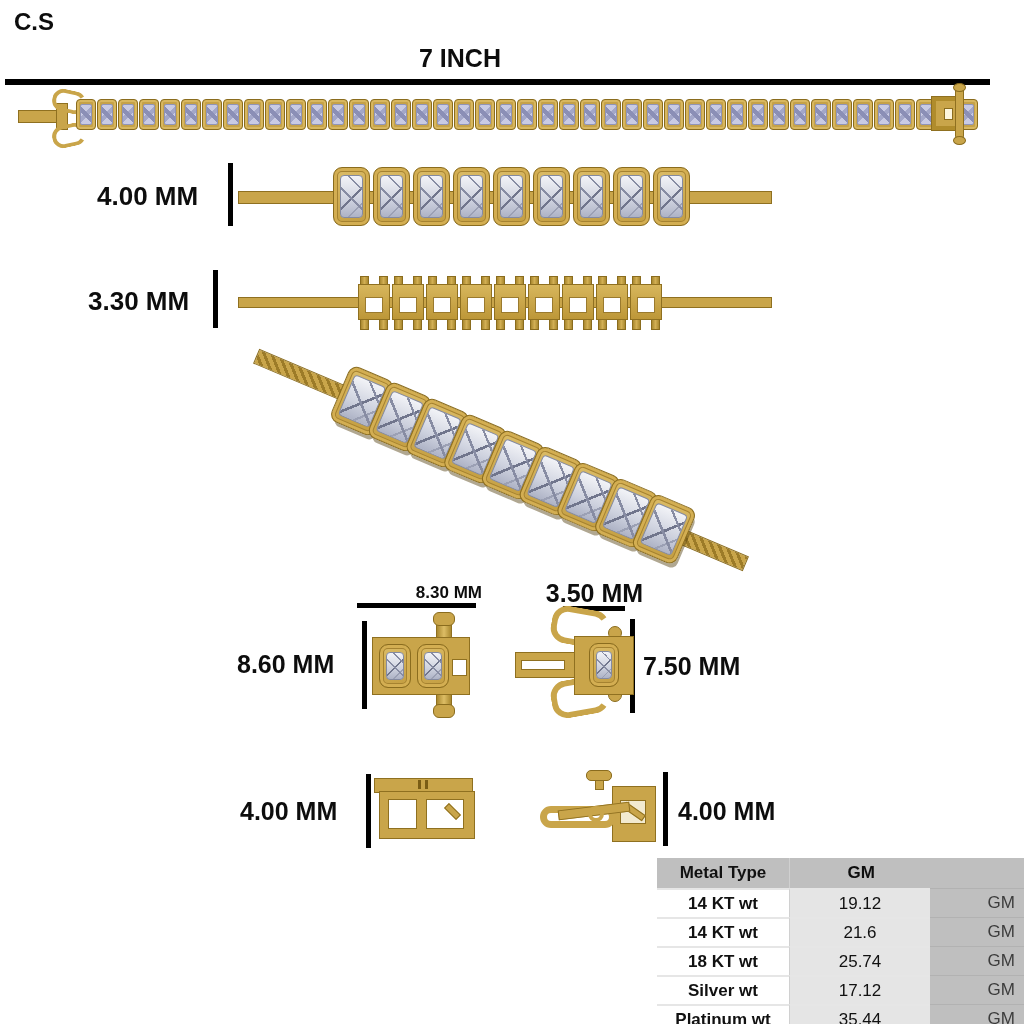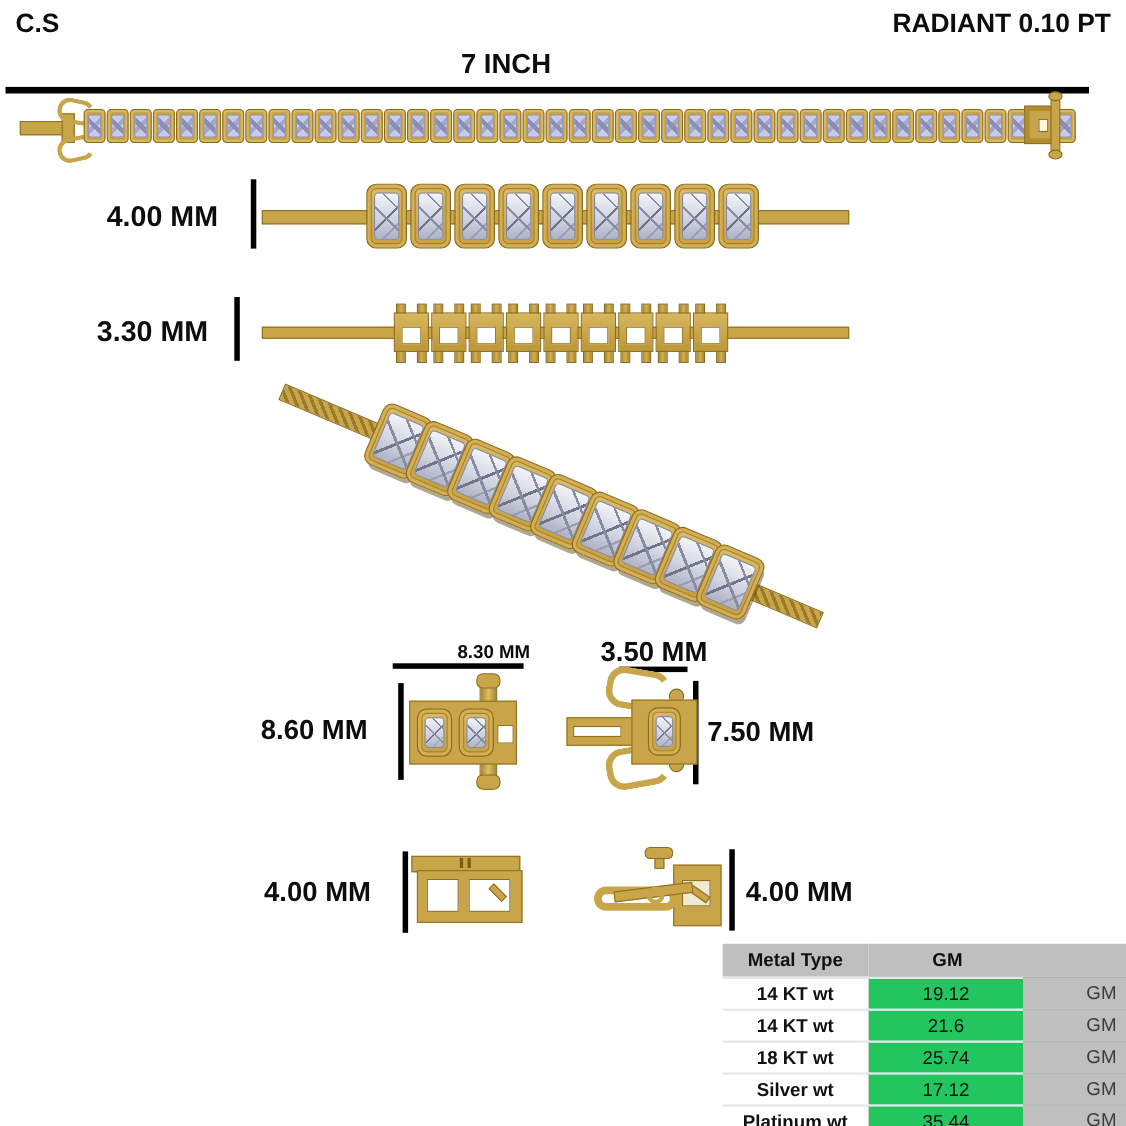--- a/index.html
+++ b/index.html
@@ -59,30 +59,29 @@
   #weight-table{position:absolute;left:657px;top:858px;width:367px;font-size:17px;}
   .trow,.thead{display:flex;align-items:center;}
   .thead{height:30px;background:#bfbfbf;font-weight:bold;}
   .trow{height:29px;}
   .tcell{height:100%;display:flex;align-items:center;justify-content:center;box-sizing:border-box;}
   .c1{width:133px;border-right:1px solid #d0d0d0;}
   .c2{width:140px;}
   .c3{width:94px;background:#bfbfbf;justify-content:flex-end;padding-right:9px;color:#3c3c3c;}
   .thead .c3{background:transparent;font-weight:bold;color:#0d0d0d;}
   .trow .c1{background:#fff;font-weight:bold;border-top:2px solid #e6e6e6;}
-  .trow .c2{background:#22c55e;border-top:2px solid #e6e6e6;}
+  .trow .c2{background:#e5e5e5;border-top:2px solid #e6e6e6;}
   .trow .c3{border-top:1px solid #b2b2b2;}
 </style>
 </head>
 <body>
 
 <div id="canvas">
 
   <div class="lbl" style="left:14px;top:8px;font-size:24px;">C.S</div>
-  <div class="lbl" style="right:14px;top:8px;font-size:24px;">RADIANT 0.10 PT</div>
 
   <div class="lbl" style="left:380px;top:44px;width:160px;text-align:center;font-size:25px;">7 INCH</div>
   <div class="blackline" style="left:5px;top:79px;width:985px;height:6px;"></div>
 
   <div class="abs" style="left:0;top:82px;width:1024px;height:64px;">
     <div class="gold" style="left:18px;top:28px;width:42px;height:11px;"></div>
     <div class="gold" style="left:56px;top:21px;width:10px;height:25px;"></div>
     <div class="hook open-right" style="left:52px;top:8px;width:26px;height:15px;border-width:4px;transform:rotate(12deg);"></div>
     <div class="hook open-right" style="left:52px;top:42px;width:26px;height:15px;border-width:4px;transform:rotate(-12deg);"></div>
     <div class="abs" style="left:76px;top:17px;display:flex;">

